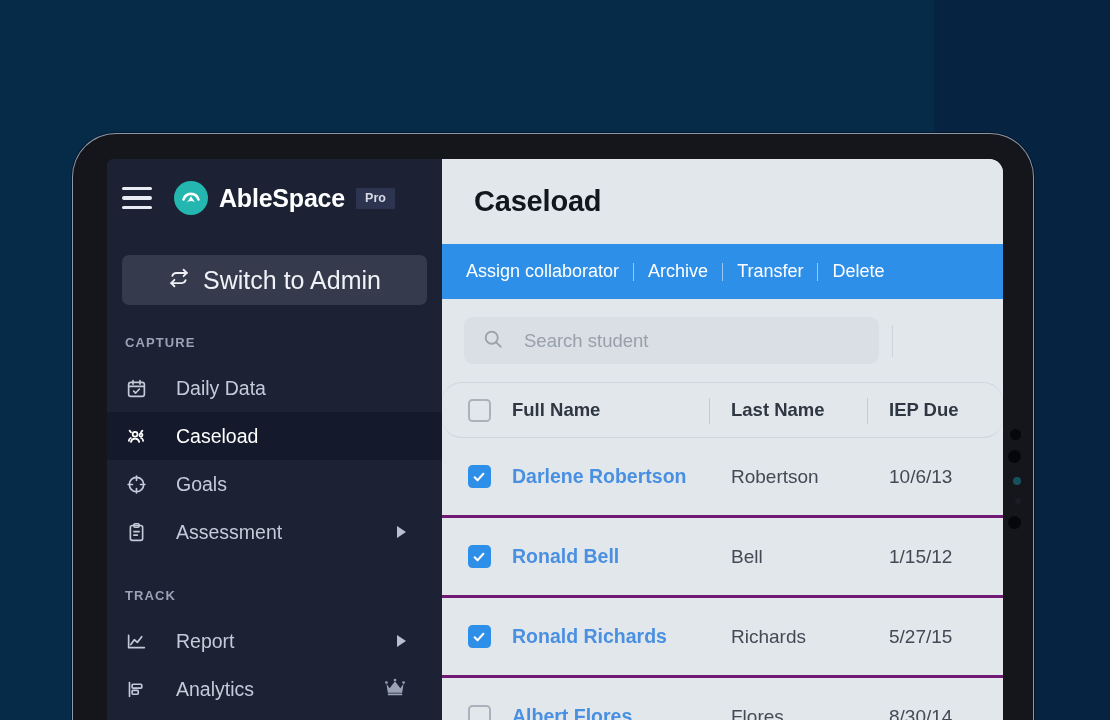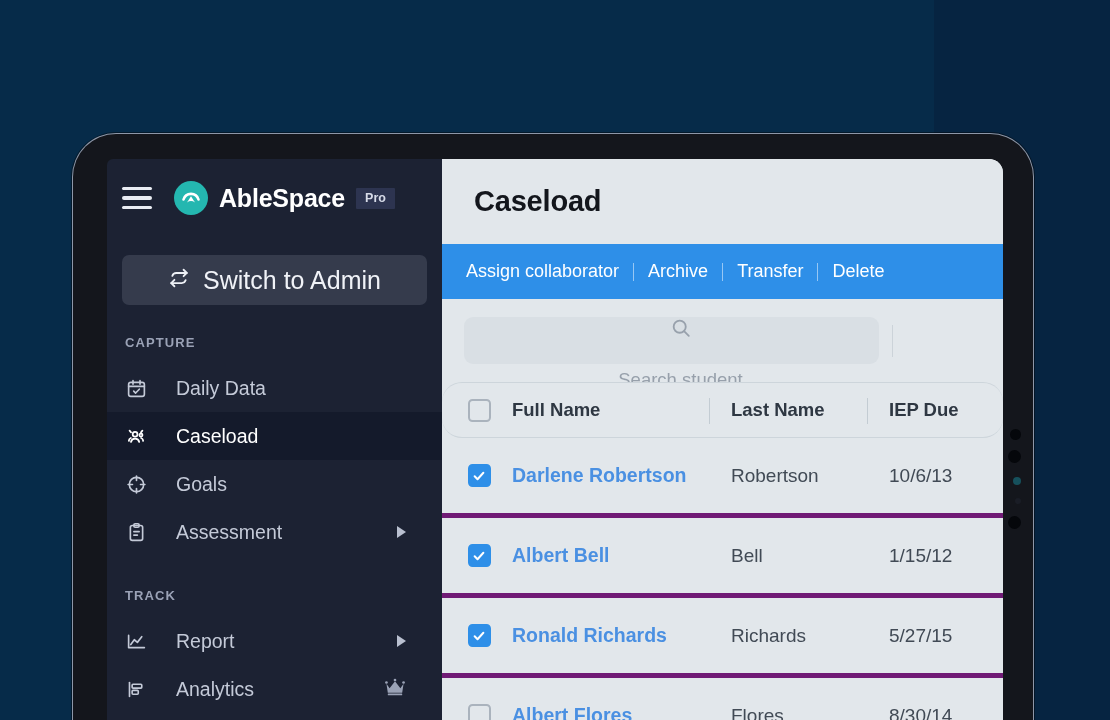--- a/index.html
+++ b/index.html
@@ -238,23 +238,22 @@
     background: #e2e7eb;
   }
   .search-box {
     width: 415px;
     height: 47px;
     background: #d9dfe4;
     border-radius: 9px;
     display: flex;
     align-items: center;
     padding-left: 18px;
-    gap: 26px;
+    gap: 20px;
     cursor: text;
-    flex-direction: column;
   }
   .search-placeholder {
     font-size: 18.5px;
     color: #97a0ab;
   }
   .search-divider {
     position: absolute;
     left: 450px;
     top: 26px;
     width: 1px;
@@ -313,21 +312,21 @@
     display: flex;
     align-items: center;
     justify-content: center;
   }
 
   .table-row {
     height: 80px;
     display: flex;
     align-items: center;
     background: #e2e7eb;
-    border-bottom: 5px solid #701a75;
+    border-bottom: 3px solid #701a75;
     cursor: pointer;
   }
   .row-name {
     font-size: 19.5px;
     font-weight: bold;
     color: #4a90e2;
   }
   .row-text {
     font-size: 19px;
     color: #414a55;
@@ -515,21 +514,21 @@
         </div>
 
         <div class="table-row">
           <div class="cell-check">
             <div class="checkbox checked">
               <svg width="14" height="14" viewBox="0 0 24 24" fill="none" stroke="#ffffff" stroke-width="3.4" stroke-linecap="round" stroke-linejoin="round">
                   <path d="M4.5 12.5 9.5 17.5 19.5 6.5"></path>
                 </svg>
             </div>
           </div>
-          <div class="cell-full row-name">Albert Bell</div>
+          <div class="cell-full row-name">Ronald Bell</div>
           <div class="cell-last row-text">Bell</div>
           <div class="cell-iep row-text">1/15/12</div>
         </div>
 
         <div class="table-row">
           <div class="cell-check">
             <div class="checkbox checked">
               <svg width="14" height="14" viewBox="0 0 24 24" fill="none" stroke="#ffffff" stroke-width="3.4" stroke-linecap="round" stroke-linejoin="round">
                   <path d="M4.5 12.5 9.5 17.5 19.5 6.5"></path>
                 </svg>

